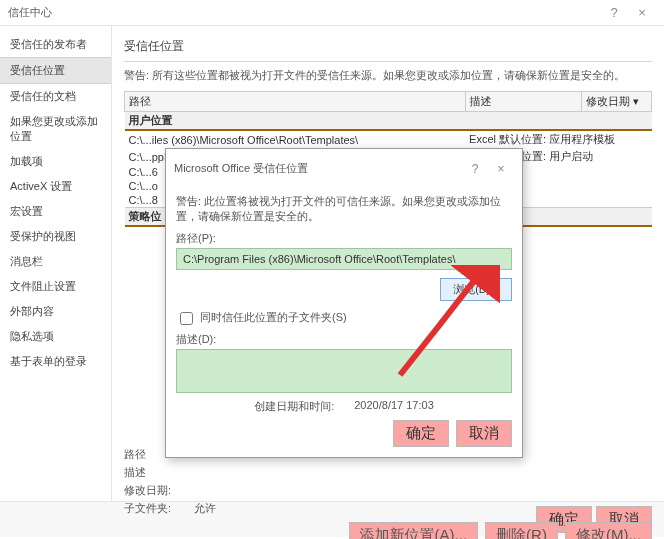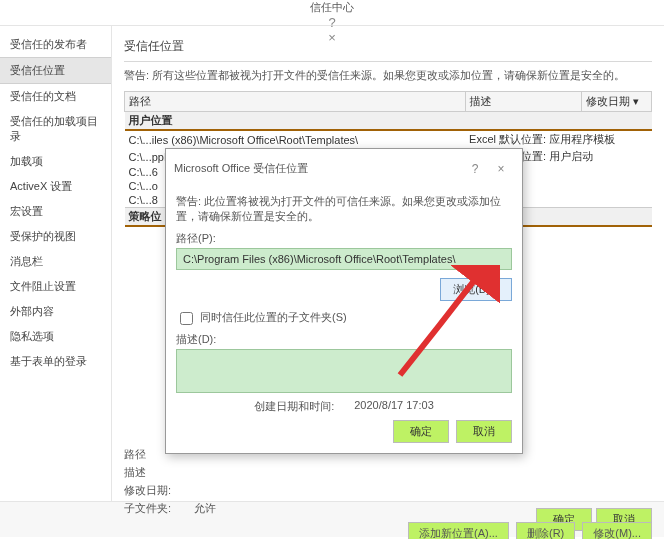--- a/index.html
+++ b/index.html
@@ -14,21 +14,20 @@
     overflow: hidden;
     position: relative;
   }
   .titlebar {
     height: 26px;
     display: flex;
     align-items: center;
     padding: 0 8px;
     border-bottom: 1px solid #e5e5e5;
     color: #555;
-    flex-direction: column;
   }
   .titlebar .title { flex: 1; }
   .titlebar .tbtn { width: 28px; text-align: center; color: #888; font-size: 13px; }
   .main {
     display: flex;
     height: 475px;
     justify-content: flex-end;
   }
   .sidebar {
     width: 112px;
@@ -91,24 +90,24 @@
   }
   .fields .row { display: flex; margin: 3px 0; }
   .fields .lbl { width: 70px; }
   .btnrow {
     text-align: right;
     margin-top: 6px;
   }
   .btn {
     display: inline-block;
     border: 1px solid #bbb;
-    background: #bef264;
+    background: #fca5a5;
     padding: 3px 10px;
     margin-left: 4px;
-    font-size: 11px;
+    font-size: 15px;
     cursor: pointer;
     min-width: 56px;
     text-align: center;
   }
   .checkline { margin: 4px 0; color: #555; }
   .checkline input { vertical-align: middle; margin-right: 4px; }
   .footer {
     height: 36px;
     border-top: 1px solid #e5e5e5;
     display: flex;
@@ -180,21 +179,21 @@
   <span class="tbtn">?</span>
   <span class="tbtn">×</span>
 </div>
 
 <div class="main">
 
   <div class="sidebar">
     <div class="sidebar-item">受信任的发布者</div>
     <div class="sidebar-item selected">受信任位置</div>
     <div class="sidebar-item">受信任的文档</div>
-    <div class="sidebar-item">受信任的加载项目录</div>
+    <div class="sidebar-item">如果您更改或添加位置</div>
     <div class="sidebar-item">加载项</div>
     <div class="sidebar-item">ActiveX 设置</div>
     <div class="sidebar-item">宏设置</div>
     <div class="sidebar-item">受保护的视图</div>
     <div class="sidebar-item">消息栏</div>
     <div class="sidebar-item">文件阻止设置</div>
     <div class="sidebar-item">外部内容</div>
     <div class="sidebar-item">隐私选项</div>
     <div class="sidebar-item">基于表单的登录</div>
   </div>

